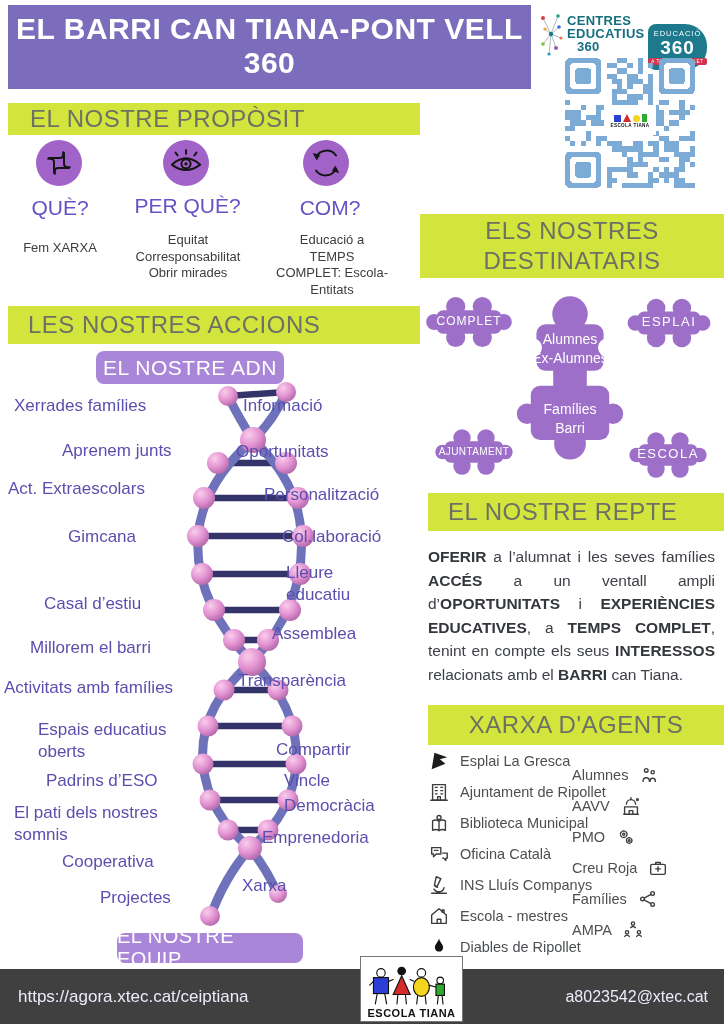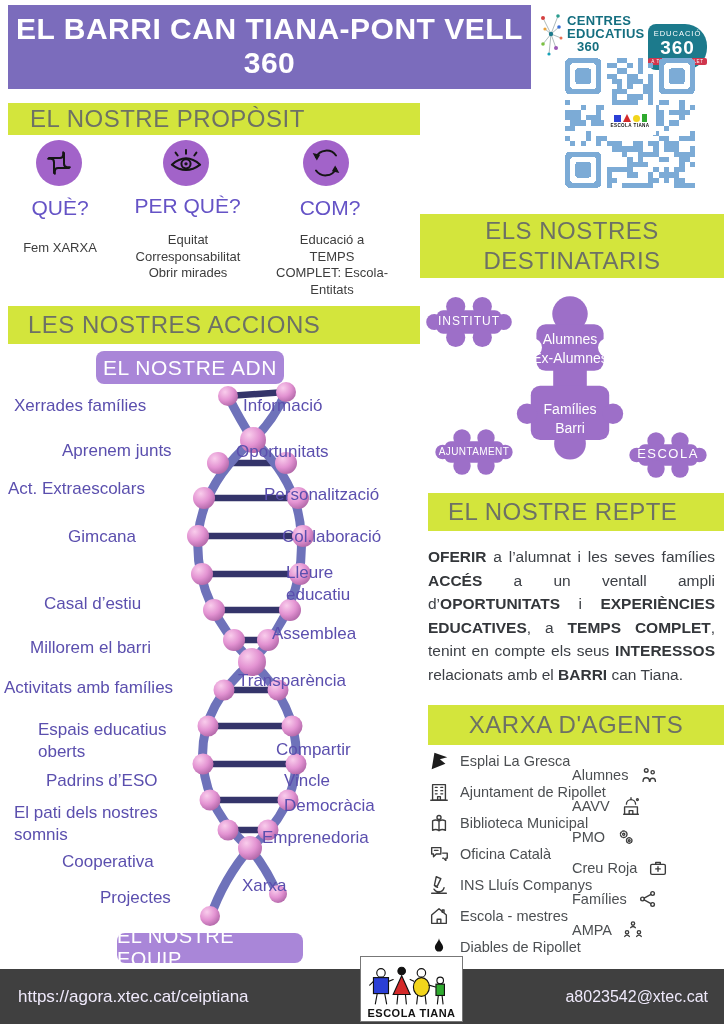--- a/index.html
+++ b/index.html
@@ -490,21 +490,27 @@
 
   <div class="lilac-banner bn-equip">EL NOSTRE EQUIP</div>
 
   <div class="banner-green bn-destinataris">ELS NOSTRES
 DESTINATARIS</div>
 
   <div class="puzzle-sm pz-institut">
     <svg viewBox="0 0 120 84">
         <use href="#puzzle-h"></use>
       </svg>
-    <span class="pz-label">INSTITUT</span>
+    <span class="pz-label">COMPLET</span>
+  </div>
+  <div class="puzzle-sm pz-esplai">
+    <svg viewBox="0 0 120 84">
+        <use href="#puzzle-h"></use>
+      </svg>
+    <span class="pz-label">ESPLAI</span>
   </div>
   <div class="puzzle-sm pz-ajuntament">
     <svg viewBox="0 0 120 84">
         <use href="#puzzle-h"></use>
       </svg>
     <span class="pz-label">AJUNTAMENT</span>
   </div>
   <div class="puzzle-sm pz-escola">
     <svg viewBox="0 0 120 84">
         <use href="#puzzle-h"></use>

